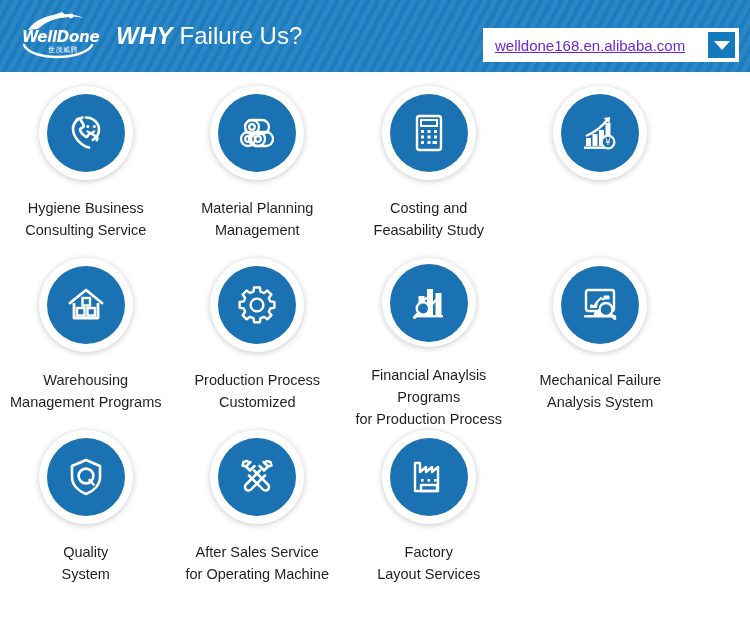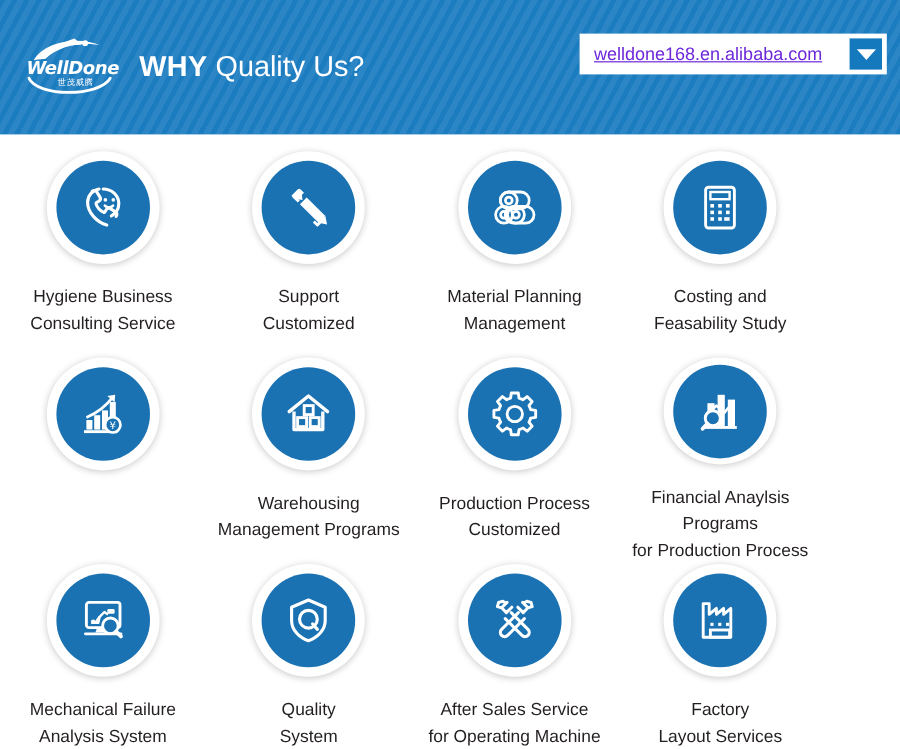--- a/index.html
+++ b/index.html
@@ -8,21 +8,21 @@
     height: 624px;
     background: #ffffff;
     font-family: "Liberation Sans", sans-serif;
     overflow: hidden;
   }
 
   
   .banner {
     position: relative;
     width: 750px;
-    height: 112px;
+    height: 72px;
     background-color: #1b7cc0;
     background-image: repeating-linear-gradient(
         -62deg,
         rgba(255,255,255,0.00) 0px,
         rgba(255,255,255,0.00) 4px,
         rgba(255,255,255,0.075) 4px,
         rgba(255,255,255,0.075) 9px
     );
     display: flex;
     align-items: center;
@@ -70,21 +70,21 @@
   }
 
   .headline {
     margin-left: 22px;
     color: #ffffff;
     font-size: 24px;
     line-height: 28px;
     white-space: nowrap;
     flex: 0 0 auto;
   }
-  .headline .why { font-weight: bold; letter-spacing: 0.3px; }
+  .headline .why { font-weight: bold; letter-spacing: 0.3px; font-style: italic; }
   .headline .rest { font-weight: normal; }
 
   .url-box {
     position: absolute;
     right: 11px;
     top: 28px;
     width: 256px;
     height: 34px;
     background: #ffffff;
     display: flex;
@@ -172,21 +172,21 @@
       <circle cx="47" cy="4" r="2.4" fill="#ffffff"></circle>
     </svg>
     <div class="logo-word">WellDone</div>
     <div class="logo-cn">世茂威腾</div>
     <svg class="logo-arc" viewBox="0 0 70 18">
       <path d="M1 1 C8 17, 60 17, 69 1" stroke="#ffffff" stroke-width="2.4" fill="none" stroke-linecap="round"></path>
     </svg>
   </div>
 
   <div class="headline">
-    <span class="why">WHY</span><span class="rest"> Quality Us?</span>
+    <span class="why">WHY</span><span class="rest"> Failure Us?</span>
   </div>
 
   <div class="url-box">
     <div class="url-text" title="welldone168.en.alibaba.com">welldone168.en.alibaba.com</div>
     <div class="url-arrow">
         <span class="tri"></span>
       </div>
   </div>
 </div>
 
@@ -202,45 +202,20 @@
         <circle cx="24.8" cy="16.6" r="1.5" fill="#fff"></circle>
         <circle cx="31.4" cy="16.6" r="1.5" fill="#fff"></circle>
         <path d="M24.4 21.3c1.8 2.1 5 2.1 6.8 0" fill="none" stroke="#fff" stroke-width="2.2" stroke-linecap="round"></path>
       </svg>
     </div>
       </div>
     <div class="cap">Hygiene Business
 Consulting Service</div>
   </div>
 
-  <div class="cell">
-    <div class="circle-wrap">
-        <div class="circle">
-      <svg width="46" height="46" viewBox="0 0 46 46">
-        <g transform="rotate(-45 23 23)">
-          <path d="M20 6h8v4l-4 5-4-5z" fill="#fff"></path>
-          <rect x="20" y="16" width="8" height="22" fill="#fff"></rect>
-          <path d="M20 38h8l-4 6z" fill="#fff"></path>
-        </g>
-        <g stroke="#fff" stroke-width="2.4" fill="none" stroke-linejoin="round">
-          <path d="M10.5 13.5 L15.5 8.5 L18.5 11.5"></path>
-          <path d="M10.5 13.5 L15 18"></path>
-          <path d="M12.6 11.4 L14.6 13.4"></path>
-        </g>
-        <g stroke="#fff" stroke-width="2.4" fill="none" stroke-linejoin="round">
-          <path d="M35.5 32.5 L30.5 37.5 L27.5 34.5"></path>
-          <path d="M35.5 32.5 L31 28"></path>
-          <path d="M33.4 34.6 L31.4 32.6"></path>
-        </g>
-      </svg>
-    </div>
-      </div>
-    <div class="cap">Support
-Customized</div>
-  </div>
 
   <div class="cell">
     <div class="circle-wrap">
         <div class="circle">
       <svg width="46" height="46" viewBox="0 0 46 46">
         <g fill="none" stroke="#fff" stroke-width="2.3">
           <path d="M18 10 h10 a7 7 0 0 1 0 14 h-10 a7 7 0 0 1 0 -14 z"></path>
           <path d="M22 22 h10 a7 7 0 0 1 0 14 h-10 a7 7 0 0 1 0 -14 z"></path>
           <circle cx="18" cy="17" r="7"></circle>
               <circle cx="18" cy="17" r="2.8"></circle>

